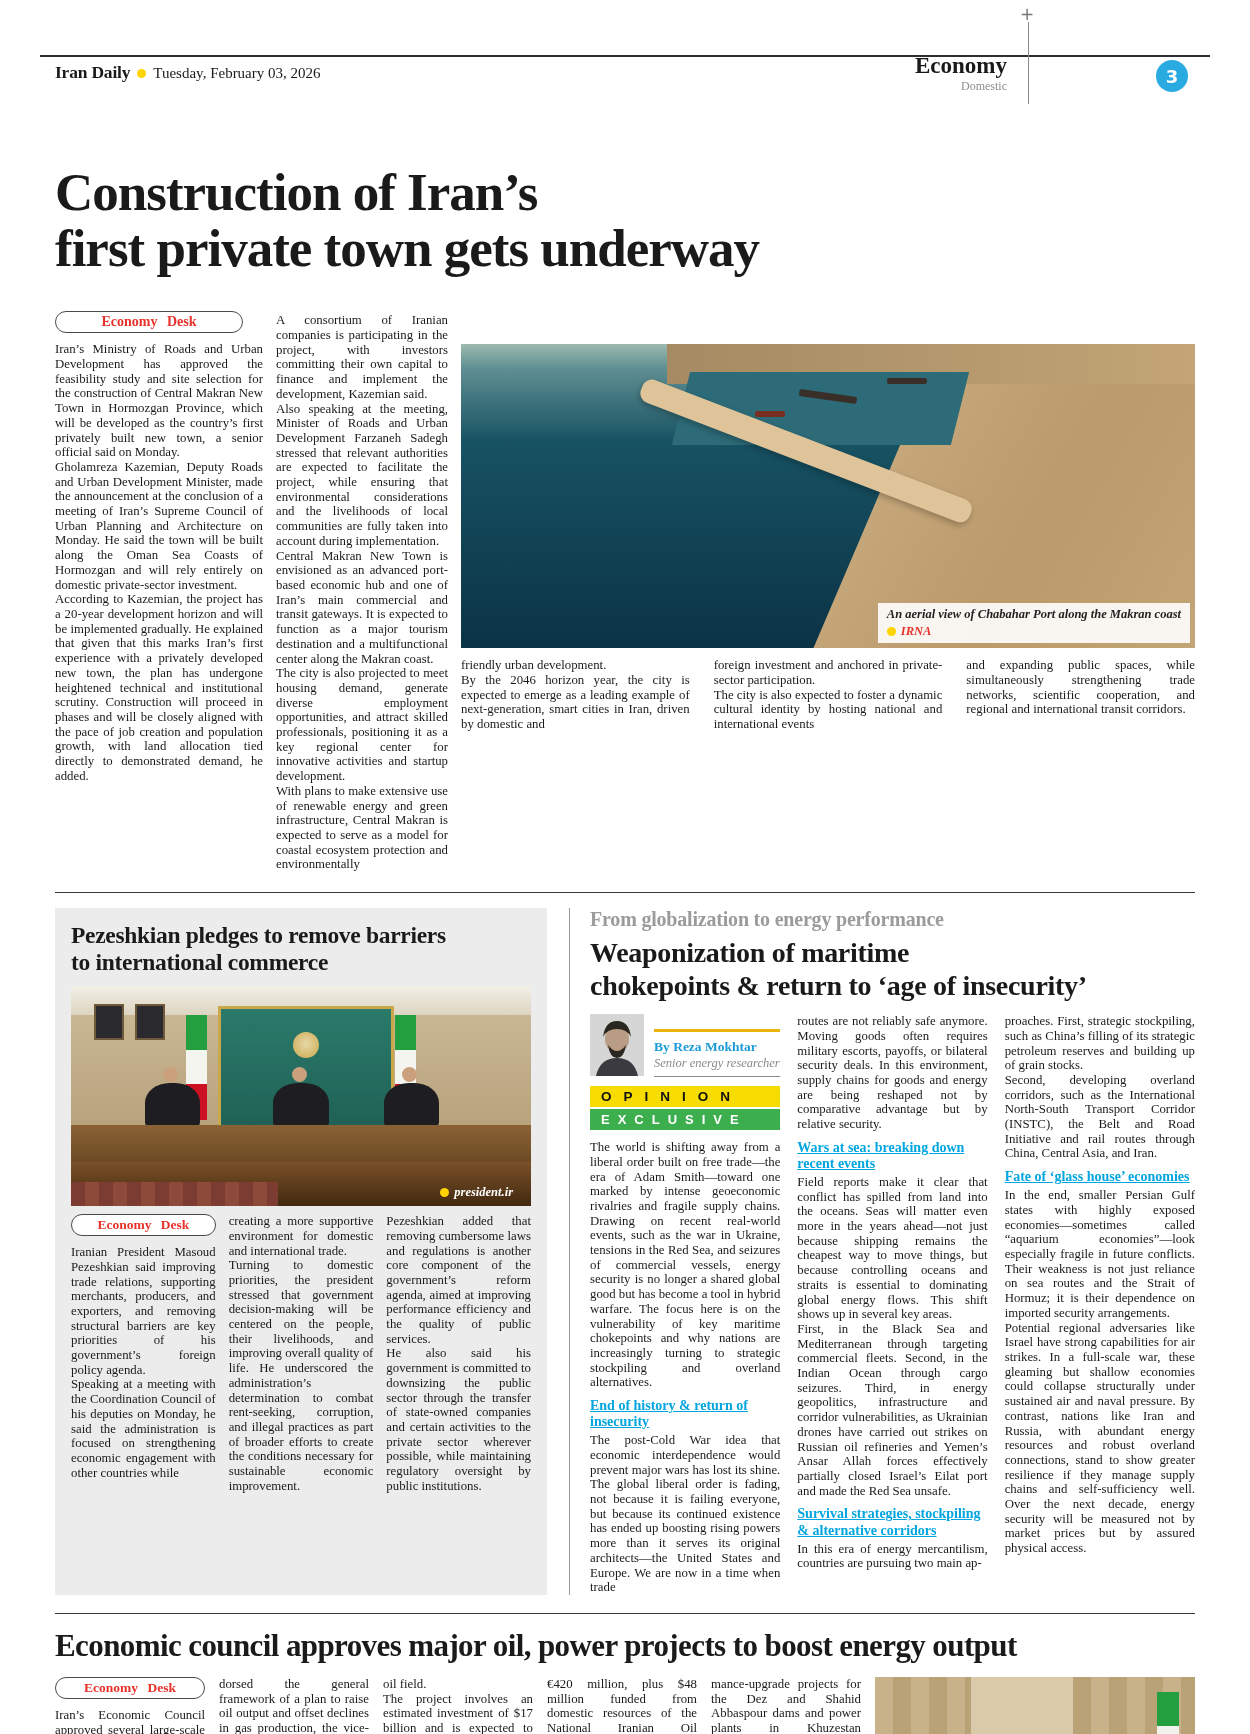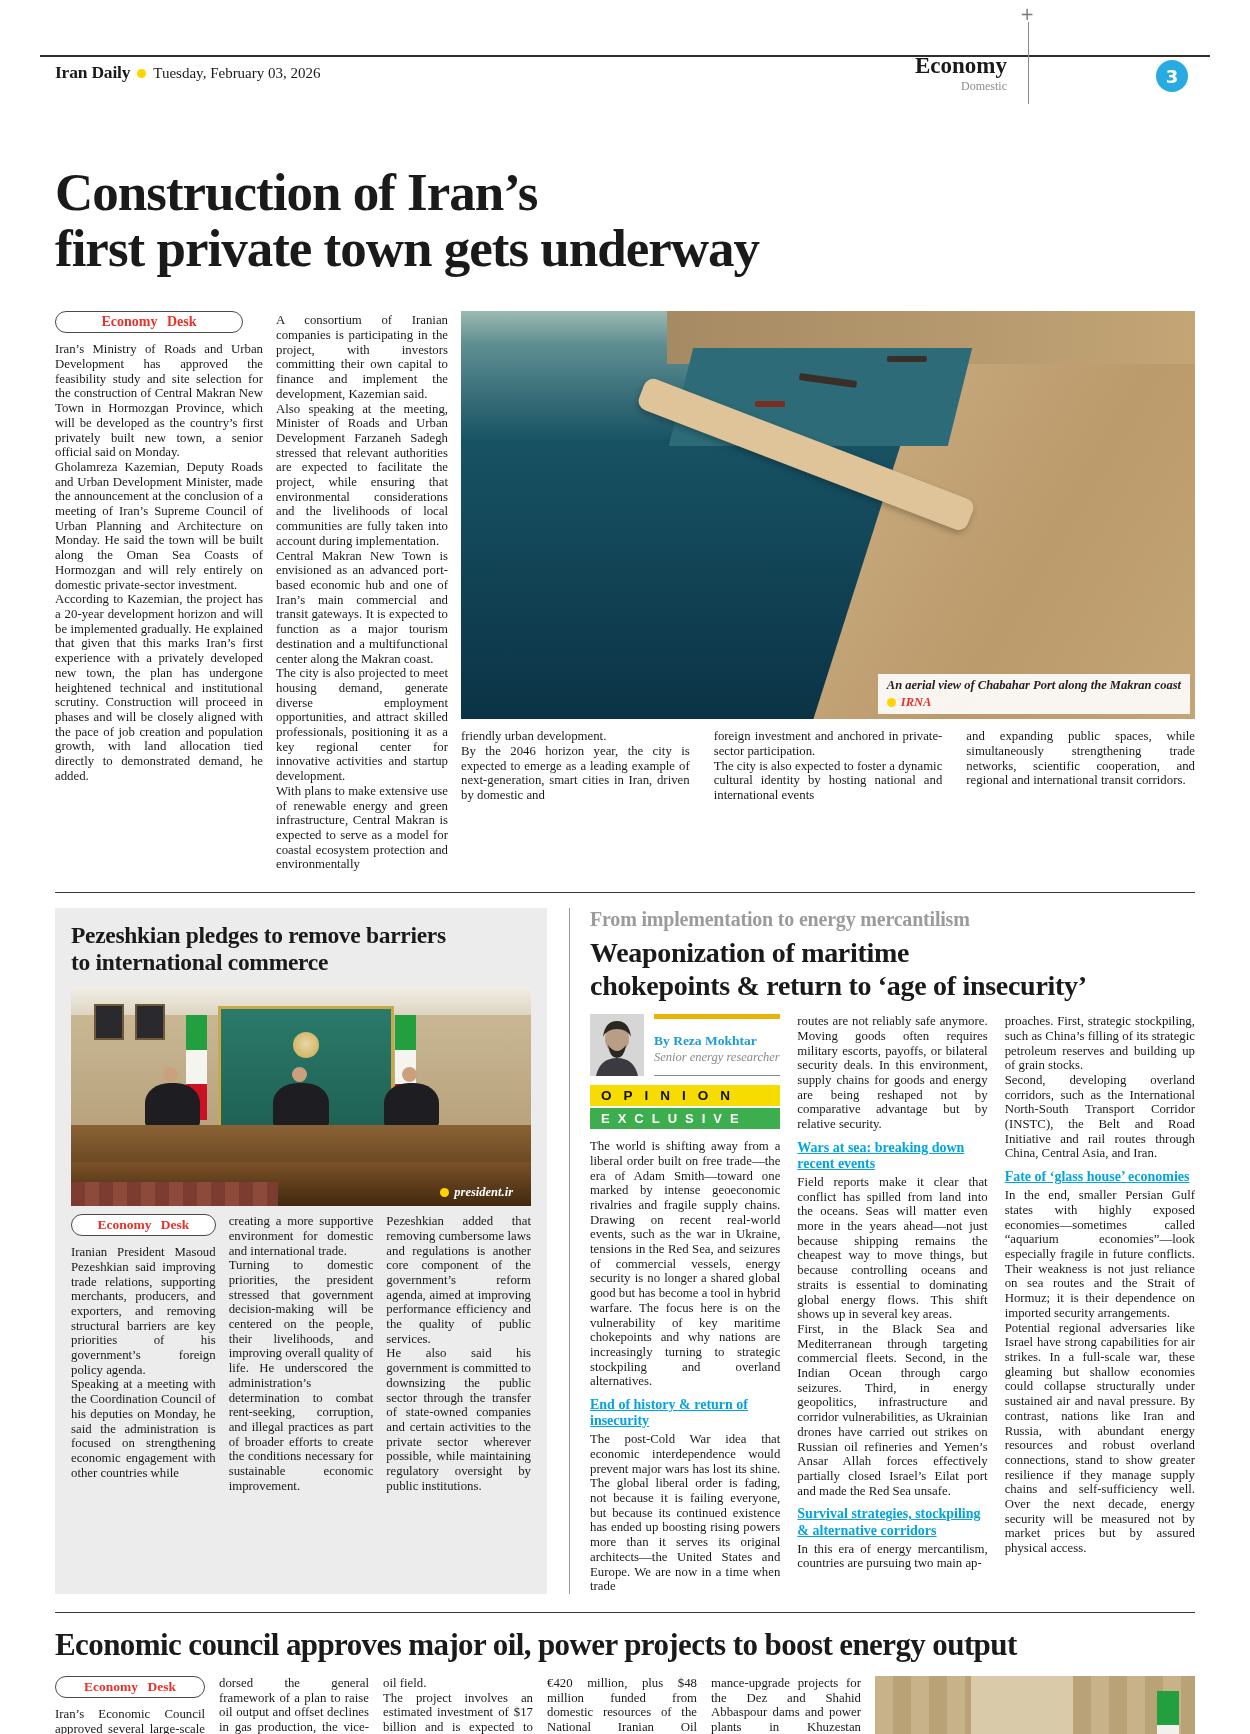--- a/index.html
+++ b/index.html
@@ -26,21 +26,21 @@
   .desk{border:1.3px solid #4a4a4a;border-radius:13px;text-align:center;color:#e8312a;font-weight:bold;
         font-size:14px;padding:2px 0;margin-bottom:9px;word-spacing:6px;background:#fff;}
   .divider{border-top:1px solid #3a3a3a;}
   
   .a1row{display:flex;gap:13px;margin-top:16px;}
   .a1c1{width:208px;flex:none;}
   .a1c1 .desk{margin-right:20px;}
   .a1c2{width:172px;flex:none;padding-top:2px;}
   .a1r{flex:1;display:flex;flex-direction:column;}
   .photo{position:relative;overflow:hidden;}
-  .photo1{height:408px;background:linear-gradient(180deg,#9dbab1 0%,#5f8f92 8%,#175263 32%,#0b3346 100%);}
+  .photo1{height:304px;background:linear-gradient(180deg,#9dbab1 0%,#5f8f92 8%,#175263 32%,#0b3346 100%);margin-top:33px;}
   .p1-land{position:absolute;top:0;right:0;width:52%;height:100%;
            background:linear-gradient(120deg,#cdb186,#bb9a6b 60%,#c3a576);
            clip-path:polygon(34% 0,100% 0,100% 100%,0 100%);}
   .p1-quay{position:absolute;top:0;right:0;width:72%;height:13%;background:linear-gradient(90deg,#a58a63,#c3a576);}
   .p1-harbor{position:absolute;left:30%;top:9%;width:38%;height:24%;background:#2c6b77;transform:skewX(-14deg);}
   .p1-break{position:absolute;left:23%;top:31%;width:48%;height:8%;background:#dfc49a;transform:rotate(21deg);
             border-radius:10px;box-shadow:0 3px 6px rgba(0,0,0,.25);}
   .p1-ship{position:absolute;background:#3a2f28;border-radius:2px;}
   .p1-s1{left:46%;top:16%;width:58px;height:7px;transform:rotate(8deg);}
   .p1-s2{left:58%;top:11%;width:40px;height:6px;}
@@ -78,21 +78,21 @@
   .g-cols .gc{flex:1;min-width:0;}
   .g-cols .desk{font-size:13.5px;}
   
   .opinion{flex:1;margin-left:22px;border-left:1px solid #9a9a9a;padding-left:20px;min-width:0;}
   .kicker{color:#9b9b9b;font-weight:bold;font-size:20px;letter-spacing:-0.2px;}
   .h2b{font-size:28px;font-weight:bold;line-height:1.18;white-space:pre-line;margin-top:5px;letter-spacing:-0.3px;}
   .op-cols{display:flex;gap:17px;margin-top:12px;}
   .op-col{flex:1;min-width:0;}
   .byline-row{display:flex;gap:10px;margin-bottom:9px;}
   .portrait{width:54px;height:62px;flex:none;background:#d6d6d6;}
-  .byline-txt{flex:1;border-top:5px solid #eab308;border-bottom:1px solid #8a8a8a;padding:14px 0 5px;}
+  .byline-txt{flex:1;border-top:3px solid #eab308;border-bottom:1px solid #8a8a8a;padding:7px 0 5px;margin-top:15px;}
   .byname{color:#1b9bd7;font-weight:bold;font-size:13.5px;}
   .byrole{color:#8a8a8a;font-style:italic;font-size:12.5px;margin-top:1px;}
   .badge-op{background:#f6dc00;color:#111;font-family:"Liberation Sans",sans-serif;font-weight:bold;
             font-size:13.5px;letter-spacing:12px;padding:3px 0 3px 11px;white-space:nowrap;overflow:hidden;}
   .badge-ex{background:#3cae4e;color:#fff;font-family:"Liberation Sans",sans-serif;font-weight:bold;
             font-size:13px;letter-spacing:8px;padding:3px 0 3px 11px;margin-top:2px;white-space:nowrap;overflow:hidden;}
   .op-body{margin-top:10px;}
   .subhead{color:#00a5e0;font-weight:bold;font-size:14px;line-height:1.15;margin:8px 0 3px;text-decoration:underline;}
   
   .h2c{font-size:31px;font-weight:bold;letter-spacing:-0.6px;margin-top:14px;}
@@ -212,21 +212,21 @@
 Turning to domestic priorities, the president stressed that government decision-making will be centered on the people, their livelihoods, and improving overall quality of life. He underscored the administration’s determination to combat rent-seeking, corruption, and illegal practices as part of broader efforts to create the conditions necessary for sustainable economic improvement.</div>
           </div>
           <div class="gc">
             <div class="txt">Pezeshkian added that removing cumbersome laws and regulations is another core component of the government’s reform agenda, aimed at improving performance efficiency and the quality of public services.
 He also said his government is committed to downsizing the public sector through the transfer of state-owned companies and certain activities to the private sector wherever possible, while maintaining regulatory oversight by public institutions.</div>
           </div>
         </div>
       </div>
 
       <div class="opinion">
-        <div class="kicker">From implementation to energy mercantilism</div>
+        <div class="kicker">From globalization to energy performance</div>
         <div class="h2b">Weaponization of maritime
 chokepoints &amp; return to ‘age of insecurity’</div>
         <div class="op-cols">
 
           <div class="op-col">
             <div class="byline-row">
               <div class="portrait">
                 <svg width="54" height="62" viewBox="0 0 54 62">
                   <rect width="54" height="62" fill="#d6d6d6"></rect>
                   <path d="M6 62 q4-18 21-18 q17 0 21 18z" fill="#3a3a40"></path>

